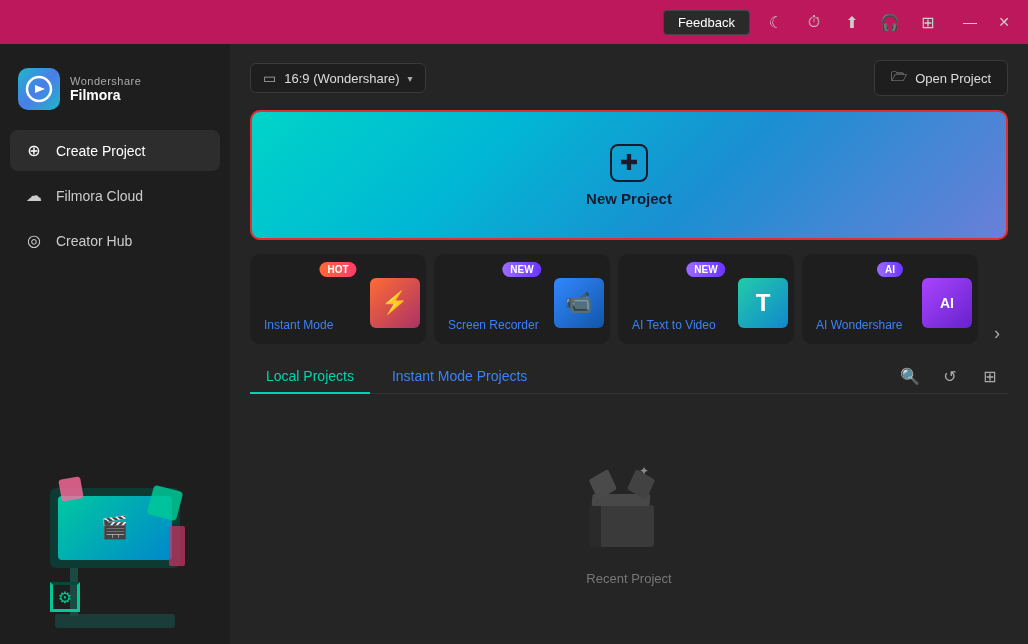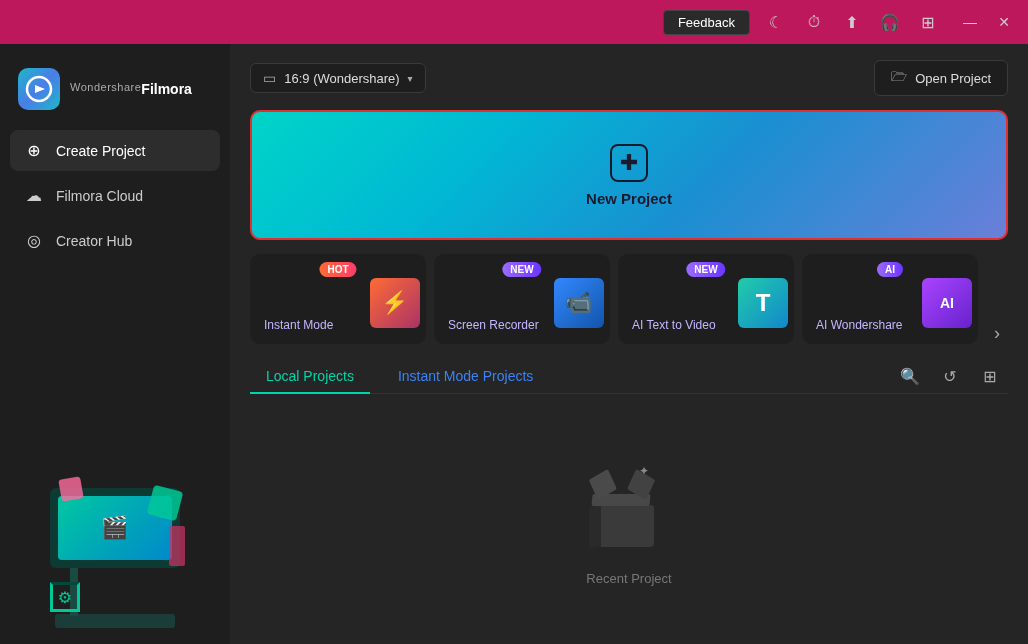--- a/index.html
+++ b/index.html
@@ -98,21 +98,21 @@
       border-radius: 10px;
       display: flex;
       align-items: center;
       justify-content: center;
       font-size: 20px;
       color: #fff;
       font-weight: bold;
     }
     .logo-text-area {
       display: flex;
-      flex-direction: row;
+      flex-direction: column;
     }
     .logo-sub {
       font-size: 11px;
       color: #aaa;
       letter-spacing: 0.5px;
     }
     .logo-main {
       font-size: 14px;
       font-weight: bold;
       color: #fff;
@@ -247,21 +247,21 @@
       cursor: pointer;
       position: relative;
       overflow: hidden;
       min-height: 90px;
       display: flex;
       flex-direction: column;
       justify-content: flex-end;
     }
     .feature-card-label {
       font-size: 12px;
-      color: #c4b5fd;
+      color: #3b82f6;
       font-weight: 500;
       z-index: 2;
       position: relative;
     }
     .badge {
       position: absolute;
       top: 8px;
       left: 50%;
       transform: translateX(-50%);
       padding: 2px 8px;
@@ -309,21 +309,21 @@
     
     .tabs-row {
       display: flex;
       align-items: center;
       gap: 0;
       border-bottom: 1px solid #333;
       margin-bottom: 0;
       padding-bottom: 0;
       justify-content: space-between;
     }
-    .tabs-left { display: flex; gap: 12px; }
+    .tabs-left { display: flex; gap: 6px; }
     .tab {
       padding: 8px 16px;
       font-size: 14px;
       cursor: pointer;
       color: #3b82f6;
       border-bottom: 2px solid transparent;
       margin-bottom: -1px;
     }
     .tab.active {
       color: #00d4aa;

